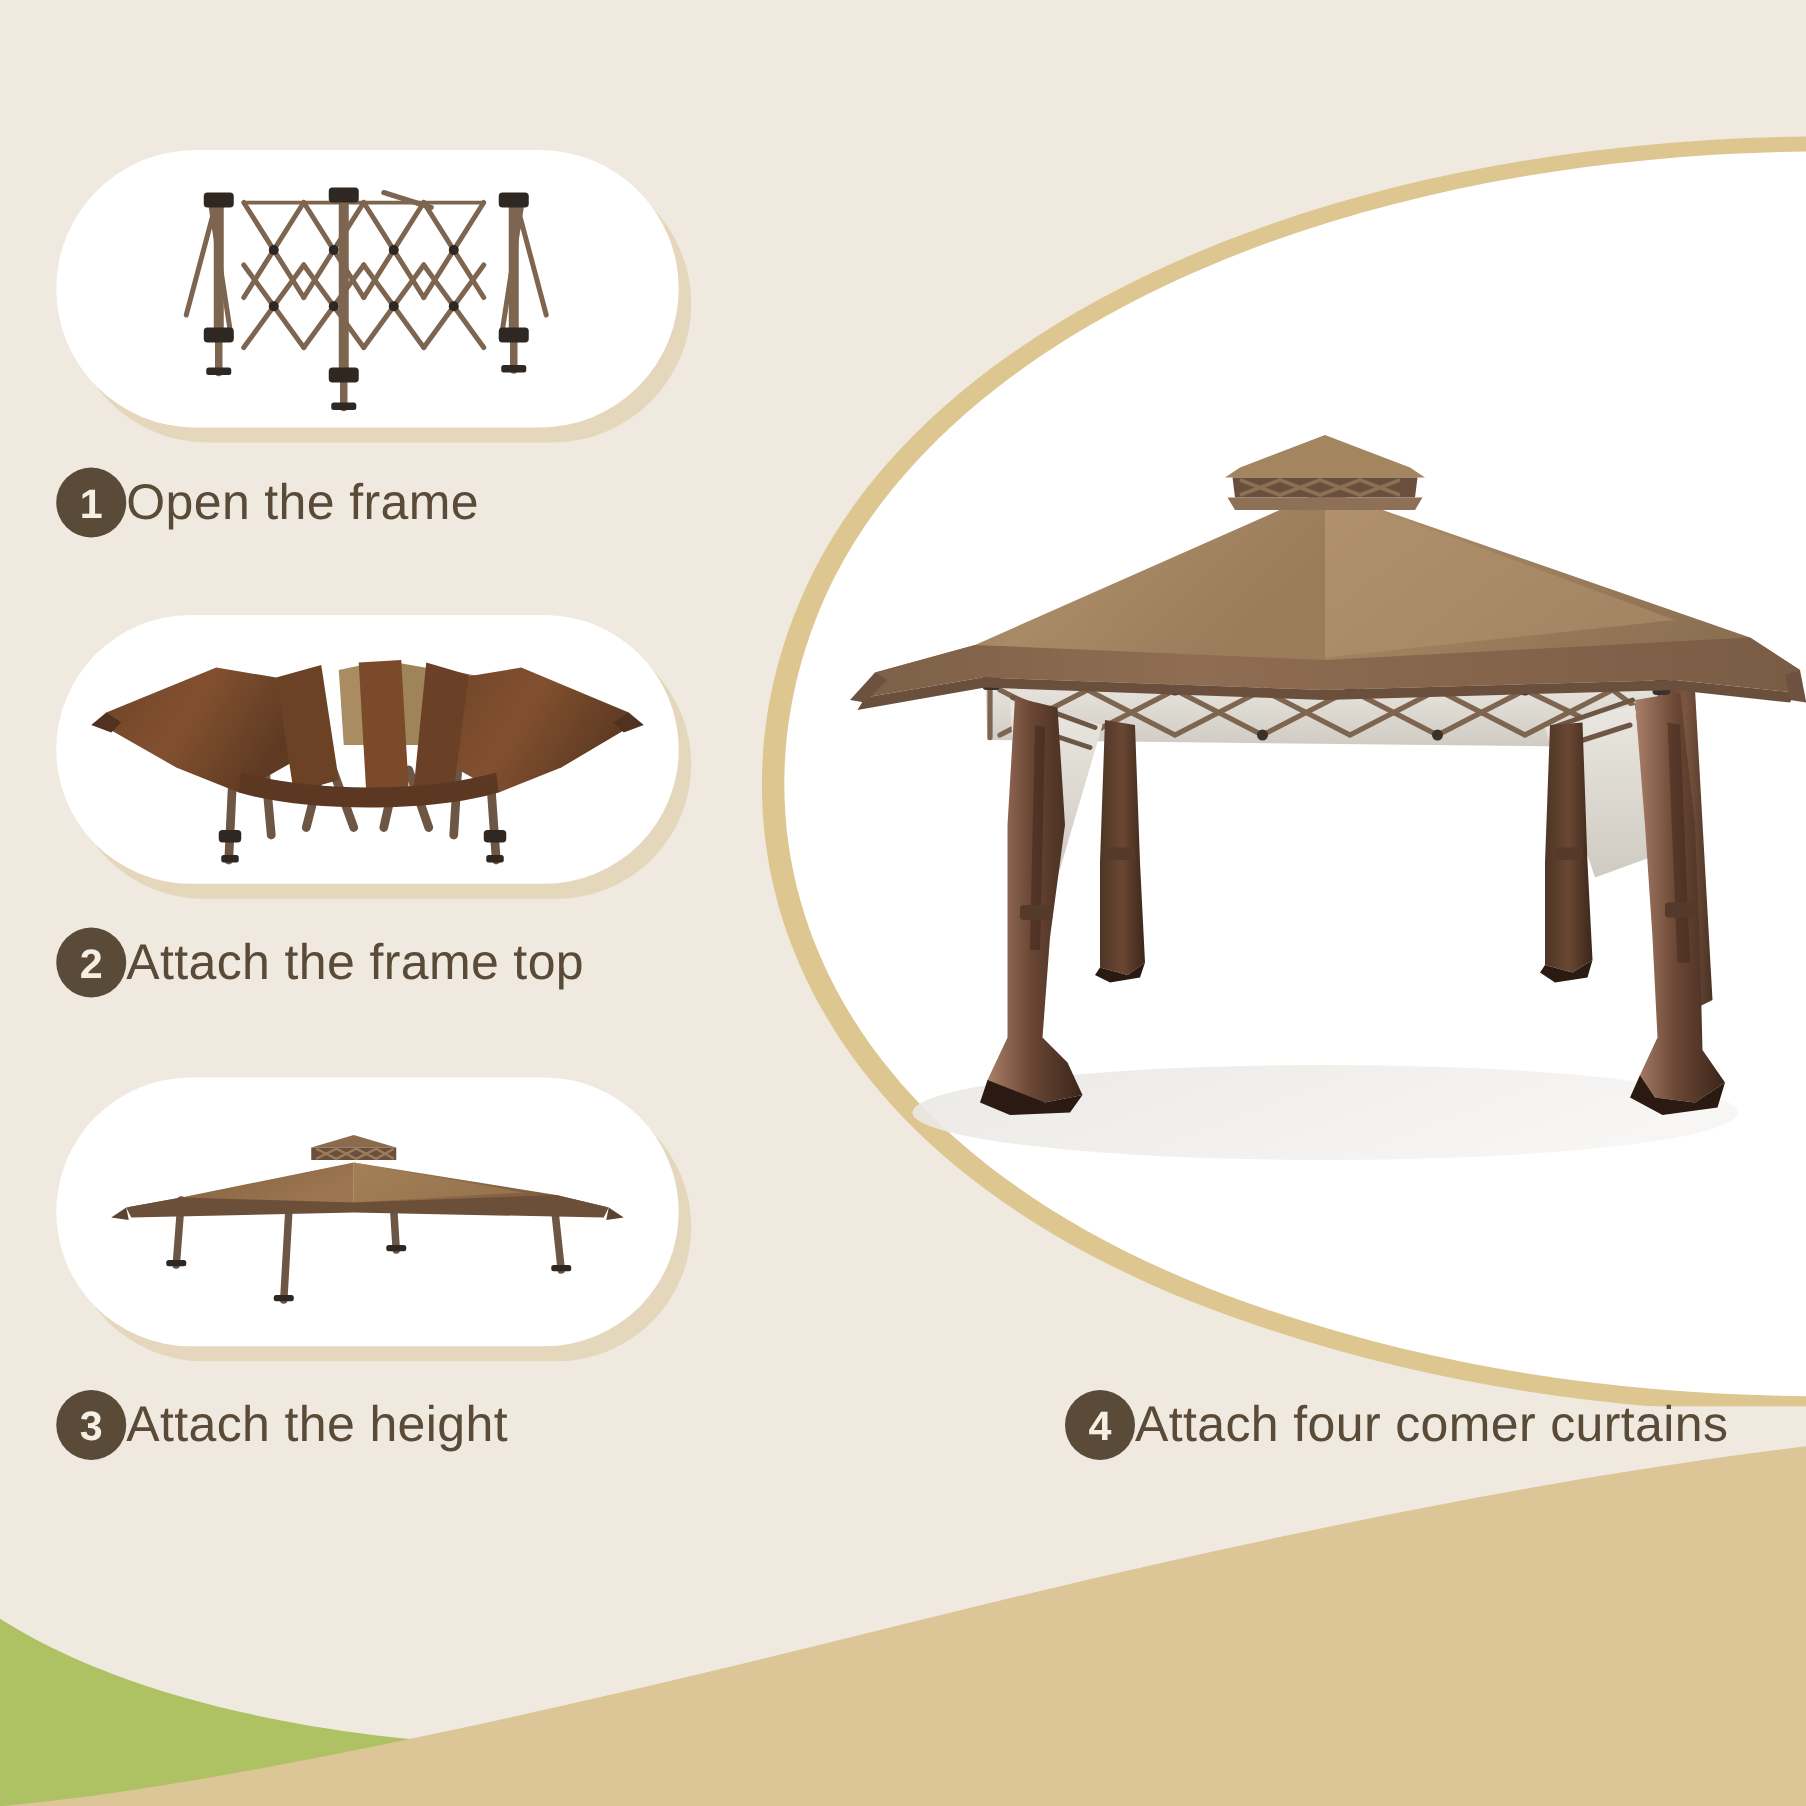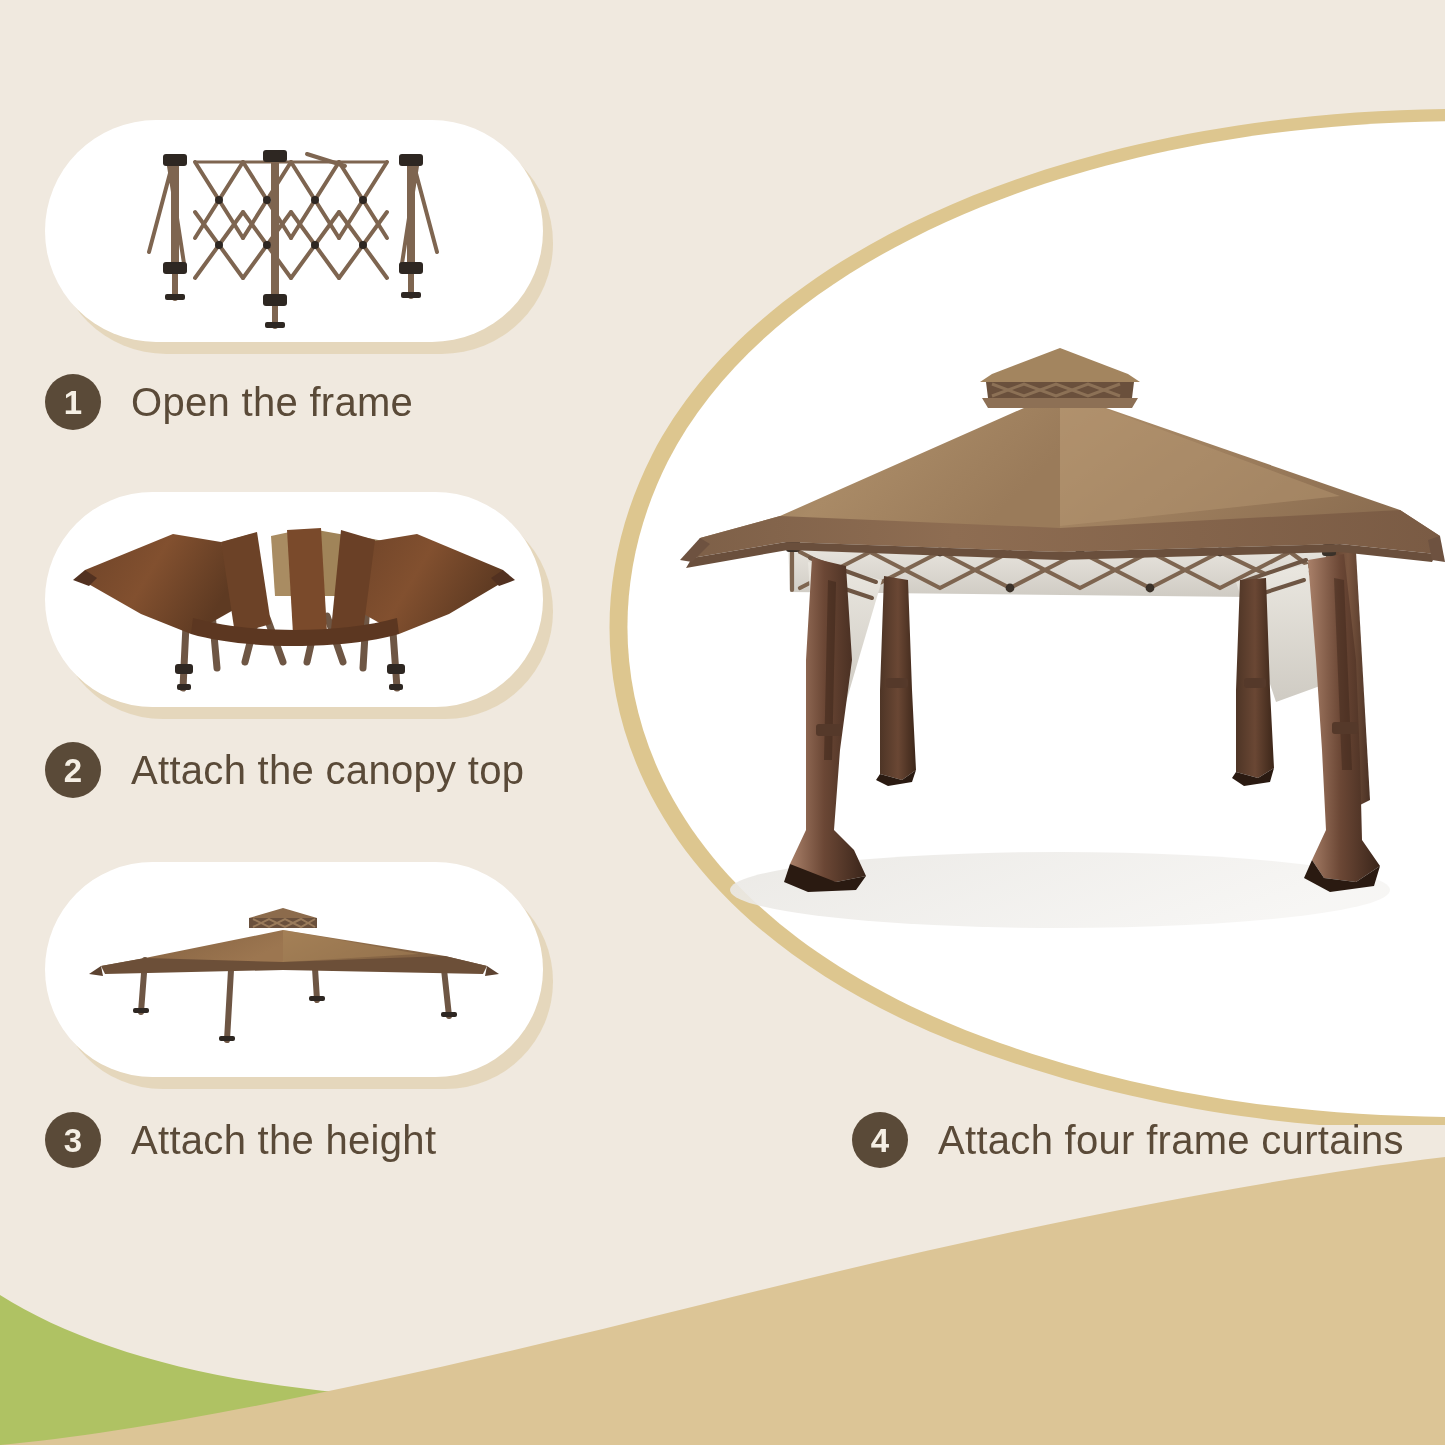--- a/index.html
+++ b/index.html
@@ -41,21 +41,20 @@
   .badge {
     width:56px; height:56px; border-radius:50%;
     background:#5A4A38;
     color:#F5EFE4;
     display:flex; align-items:center; justify-content:center;
     font-size:33px; font-weight:bold; line-height:1;
     flex:0 0 auto;
     font-family:"Liberation Sans", sans-serif;
   }
   .step-label {
-    margin-left:30px;
     color:#5A4A38;
     font-size:40px;
     letter-spacing:0.3px;
     white-space:nowrap;
   }
 
   
   .gazebo-main { position:absolute; left:640px; top:330px; width:805px; height:620px; z-index:4; }
   .gazebo-main svg { width:100%; height:100%; display:block; }
 </style>
@@ -339,26 +338,26 @@
     </svg>
   </div>
 
   <div class="step-row step-1">
     <div class="badge">1</div>
     <div class="step-label">Open the frame</div>
   </div>
 
   <div class="step-row step-2">
     <div class="badge">2</div>
-    <div class="step-label">Attach the canopy top</div>
+    <div class="step-label">Attach the frame top</div>
   </div>
 
   <div class="step-row step-3">
     <div class="badge">3</div>
     <div class="step-label">Attach the height</div>
   </div>
 
   <div class="step-row step-4">
     <div class="badge">4</div>
-    <div class="step-label">Attach four frame curtains</div>
+    <div class="step-label">Attach four comer curtains</div>
   </div>
 
 </div>
 
 </body></html>

